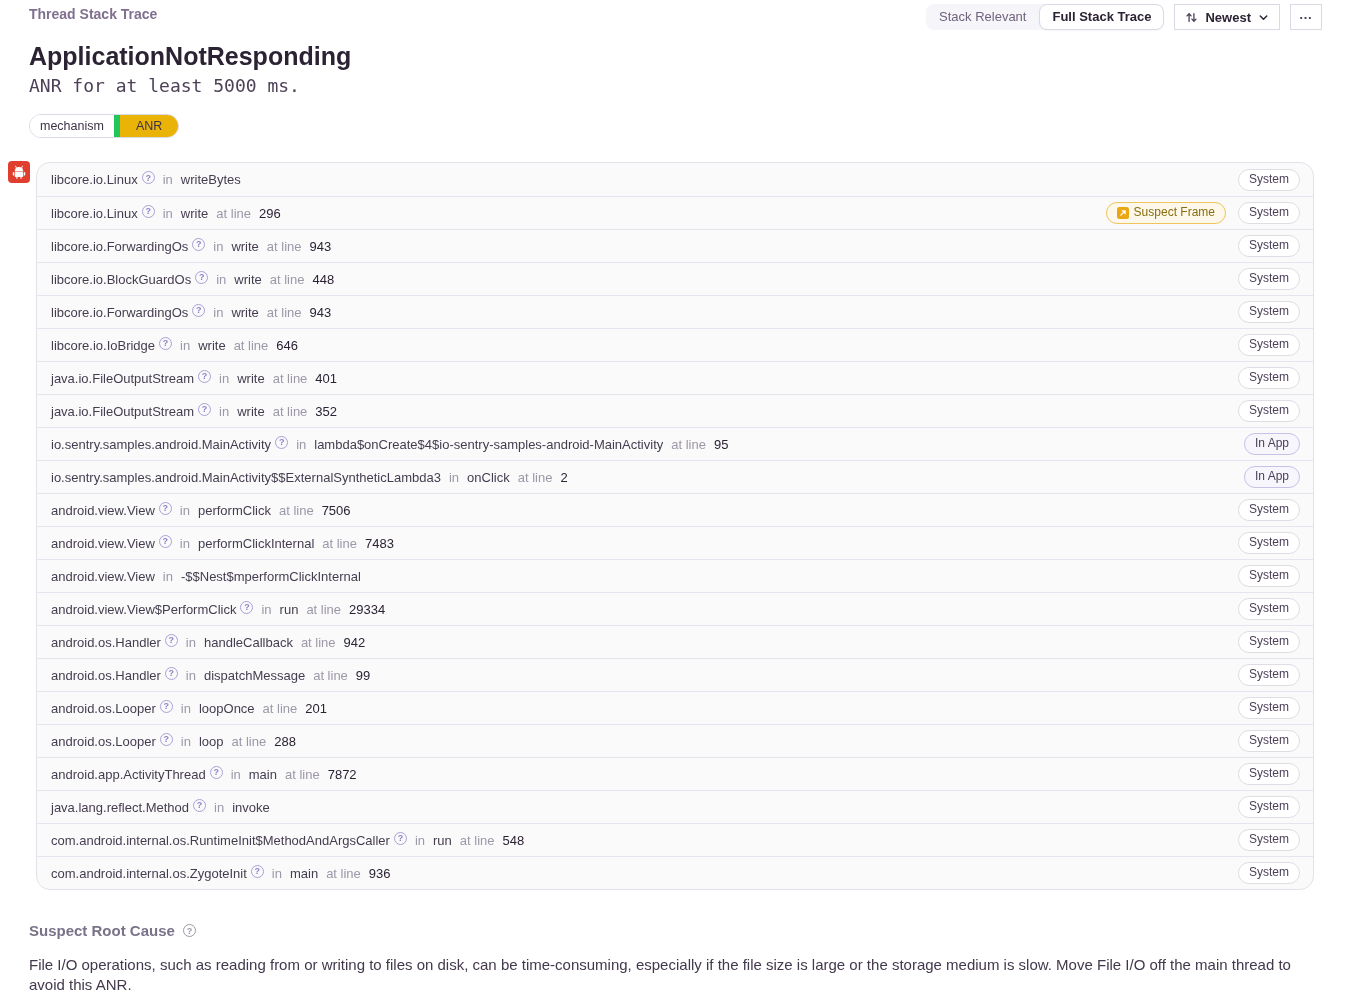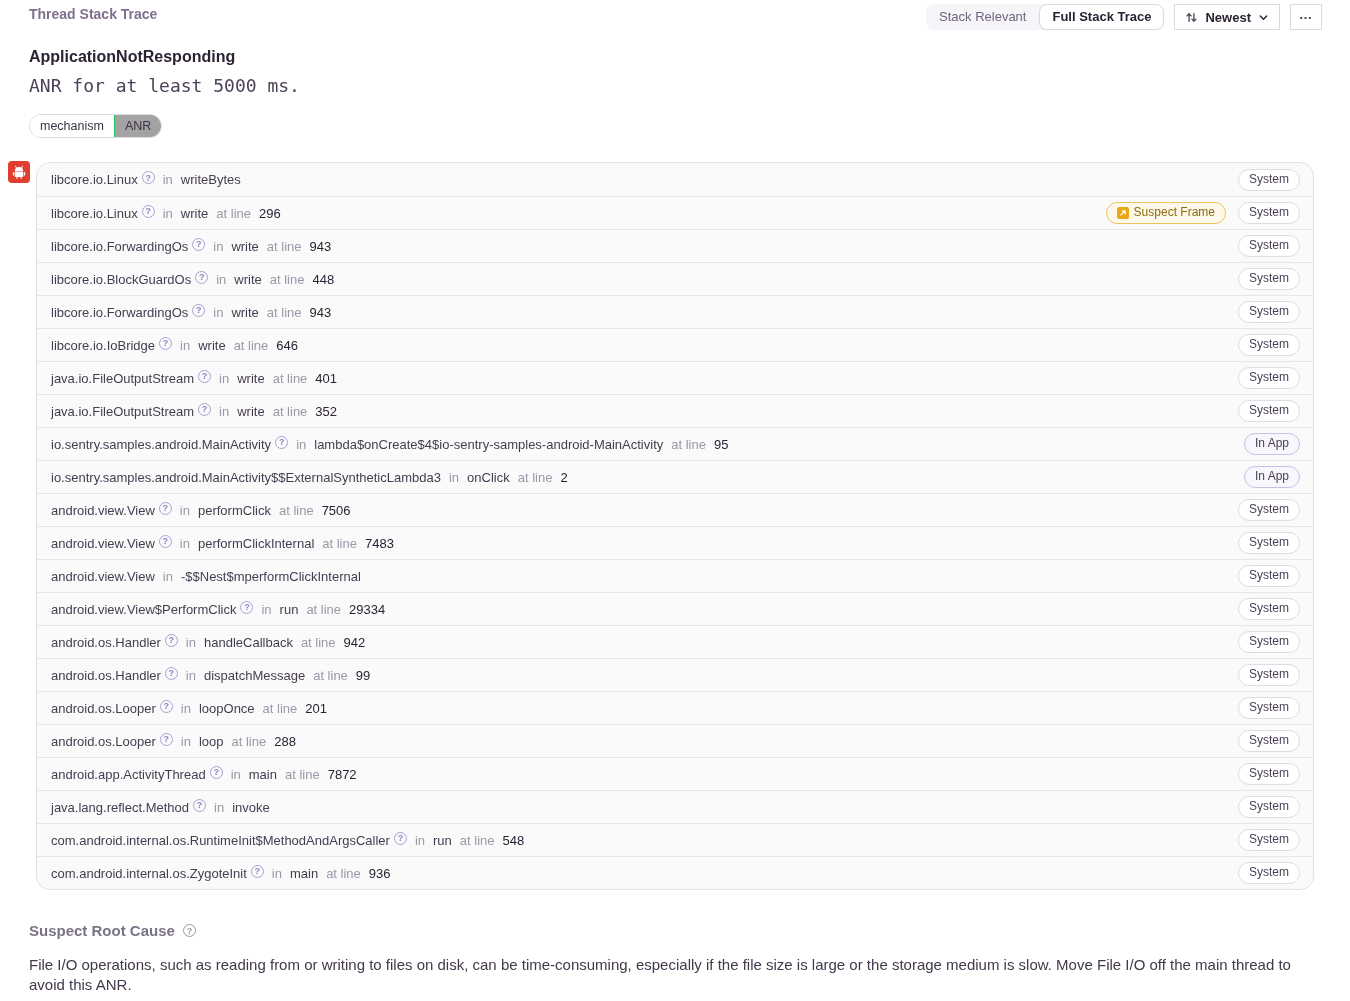--- a/index.html
+++ b/index.html
@@ -34,29 +34,29 @@
     display:flex; align-items:center; gap:7px; background:#fff;
     border:1px solid #dcd8e4; border-radius:0; padding:4px 10px;
     font-size:13px; font-weight:700; color:#2b2233; height:26px; cursor:pointer;
     white-space:nowrap;
   }
   .btn svg { display:block; }
   .more-btn { justify-content:center; width:32px; padding:4px 6px; letter-spacing:1px; color:#4d4158; }
 
   
   .header { padding:0 29px; }
-  .title { font-size:16px; line-height:23px; font-weight:700; color:#2b2233; margin:15px 0 0; }
+  .title { font-size:25px; line-height:23px; font-weight:700; color:#2b2233; margin:15px 0 0; }
   .subtitle { font-family:"DejaVu Sans Mono", monospace; font-size:18px; color:#4d4158; margin-top:7px; }
   .tags { margin-top:18px; display:flex; }
   .tag-pill {
     display:inline-flex; align-items:stretch; border:1px solid #dcd8e4; border-radius:12px;
     overflow:hidden; font-size:12.5px; color:#3d3346; cursor:pointer; height:24px;
   }
   .tag-key { background:#fff; padding:4px 10px; display:flex; align-items:center; }
-  .tag-val { background:#a3a3a3; padding:4px 10px; border-left:1px solid #22c55e; display:flex; align-items:center; }
+  .tag-val { background:#eab308; padding:4px 16px; border-left:6px solid #22c55e; display:flex; align-items:center; }
 
   
   .trace-wrap { position:relative; margin:24px 36px 0 36px; }
   .platform-icon {
     position:absolute; left:-28px; top:-1px; width:22px; height:22px;
     background:#e03e2f; border-radius:4px; display:flex; align-items:center; justify-content:center;
   }
   .trace-table {
     border:1px solid #e4e1ea; border-radius:14px; background:#fafafb; overflow:hidden;
   }

